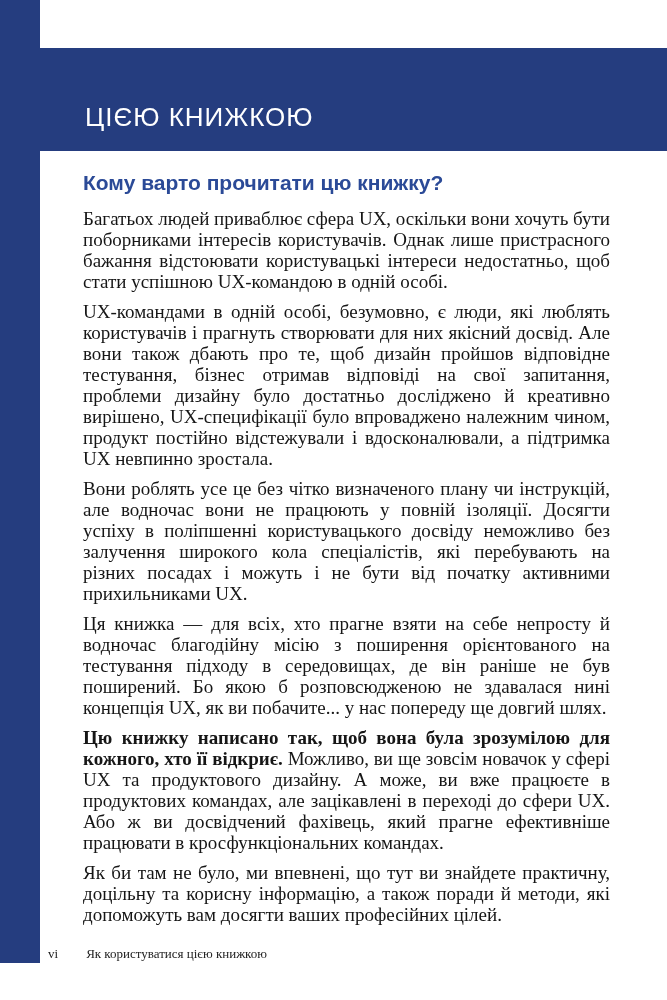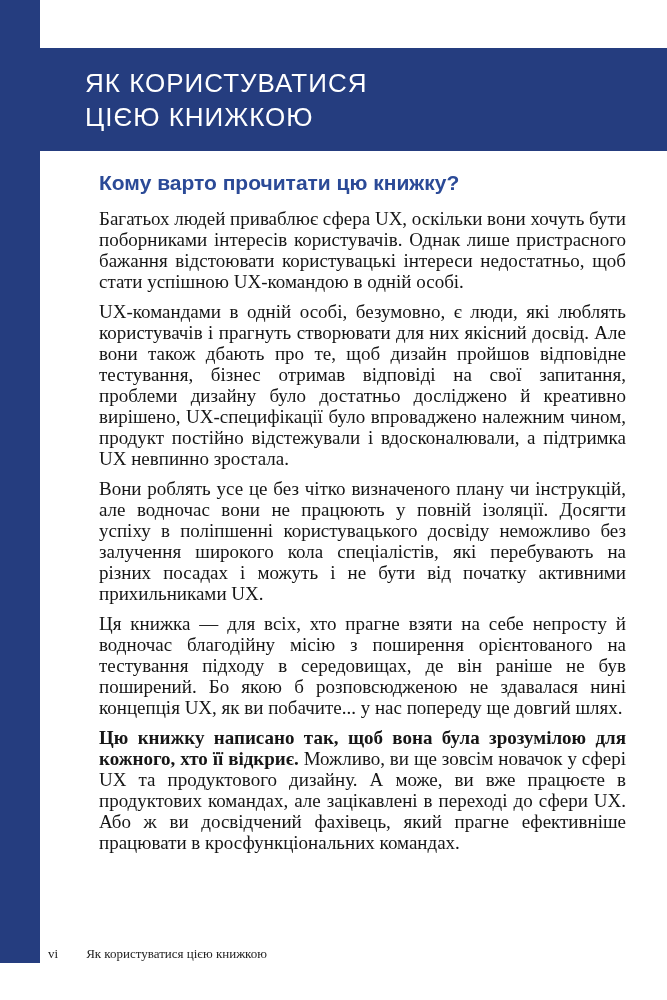--- a/index.html
+++ b/index.html
@@ -35,21 +35,21 @@
     font-family:"Liberation Sans", sans-serif;
     font-weight:400;
     font-size:26px;
     line-height:34px;
     letter-spacing:1px;
     color:#ffffff;
     text-transform:uppercase;
   }
   .content{
     position:absolute;
-    left:99px;
+    left:83px;
     top:170px;
     width:527px;
   }
   .section-heading{
     font-family:"Liberation Sans", sans-serif;
     font-weight:700;
     font-size:21px;
     line-height:26px;
     color:var(--heading-blue);
     margin:0 0 12px 0;
@@ -75,35 +75,36 @@
     margin-left:28px;
   }
 </style>
 </head>
 <body>
 
 <div class="side-strip"></div>
 
 <header class="chapter-header">
   <div class="chapter-title">
-    <span>ЯК КОРИСТУВАТИСЯ</span><br>
+    <br>
     <span>ЦІЄЮ КНИЖКОЮ</span>
   </div>
 </header>
 
 <main class="content">
   <h1 class="section-heading">Кому варто прочитати цю книжку?</h1>
 
   <p class="body-para">Багатьох людей приваблює сфера UX, оскільки вони хочуть бути поборниками інтересів користувачів. Однак лише пристрасного бажання відстоювати користувацькі інтереси недостатньо, щоб стати успішною UX-командою в одній особі.</p>
 
   <p class="body-para">UX-командами в одній особі, безумовно, є люди, які люблять користувачів і прагнуть створювати для них якісний досвід. Але вони також дбають про те, щоб дизайн пройшов відповідне тестування, бізнес отримав відповіді на свої запитання, проблеми дизайну було достатньо досліджено й креативно вирішено, UX-специфікації було впроваджено належним чином, продукт постійно відстежували і вдосконалювали, а підтримка UX невпинно зростала.</p>
 
   <p class="body-para">Вони роблять усе це без чітко визначеного плану чи інструкцій, але водночас вони не працюють у повній ізоляції. Досягти успіху в поліпшенні користувацького досвіду неможливо без залучення широкого кола спеціалістів, які перебувають на різних посадах і можуть і не бути від початку активними прихильниками UX.</p>
 
   <p class="body-para">Ця книжка — для всіх, хто прагне взяти на себе непросту й водночас благодійну місію з поширення орієнтованого на тестування підходу в середовищах, де він раніше не був поширений. Бо якою б розповсюдженою не здавалася нині концепція UX, як ви побачите... у нас попереду ще довгий шлях.</p>
 
   <p class="body-para"><strong class="lead-bold">Цю книжку написано так, щоб вона була зрозумілою для кожного, хто її відкриє.</strong> <span>Можливо, ви ще зовсім новачок у сфері UX та продуктового дизайну. А може, ви вже працюєте в продуктових командах, але зацікавлені в переході до сфери UX. Або ж ви досвідчений фахівець, який прагне ефективніше працювати в кросфункціональних командах.</span></p>
 
+  <p class="body-para">Як би там не було, ми впевнені, що тут ви знайдете практичну, доцільну та корисну інформацію, а також поради й методи, які допоможуть вам досягти ваших професійних цілей.</p>
 </main>
 
 <footer class="page-footer">
   <span class="folio">vi</span><span class="running-title">Як користуватися цією книжкою</span>
 </footer>
 
 </body></html>

